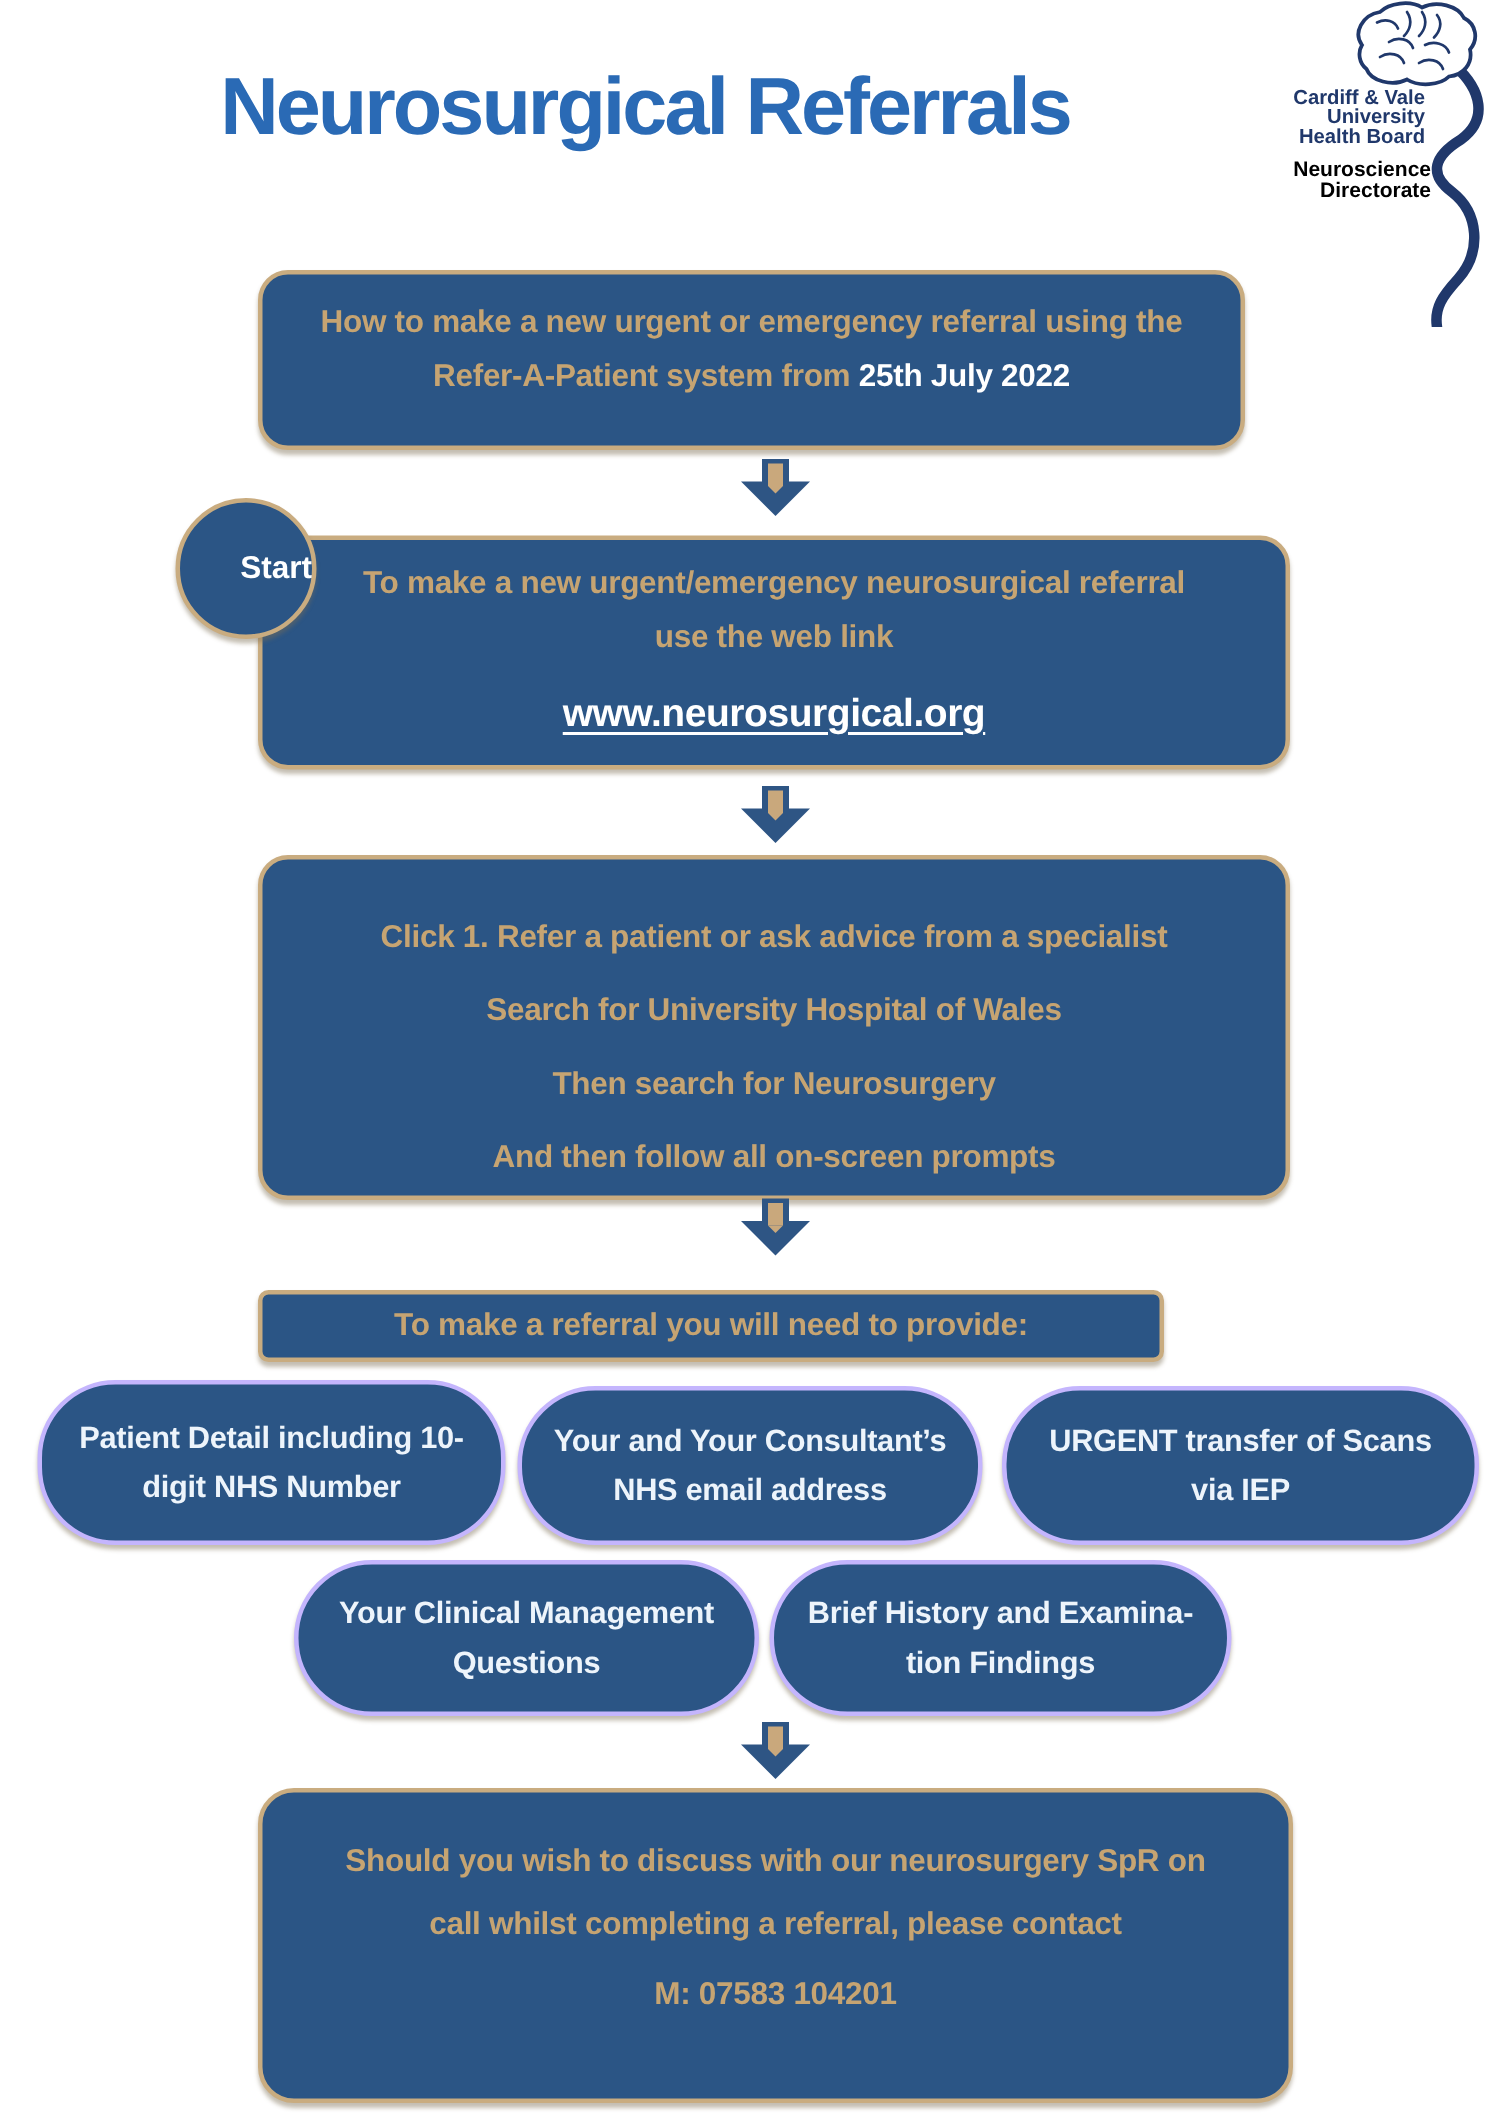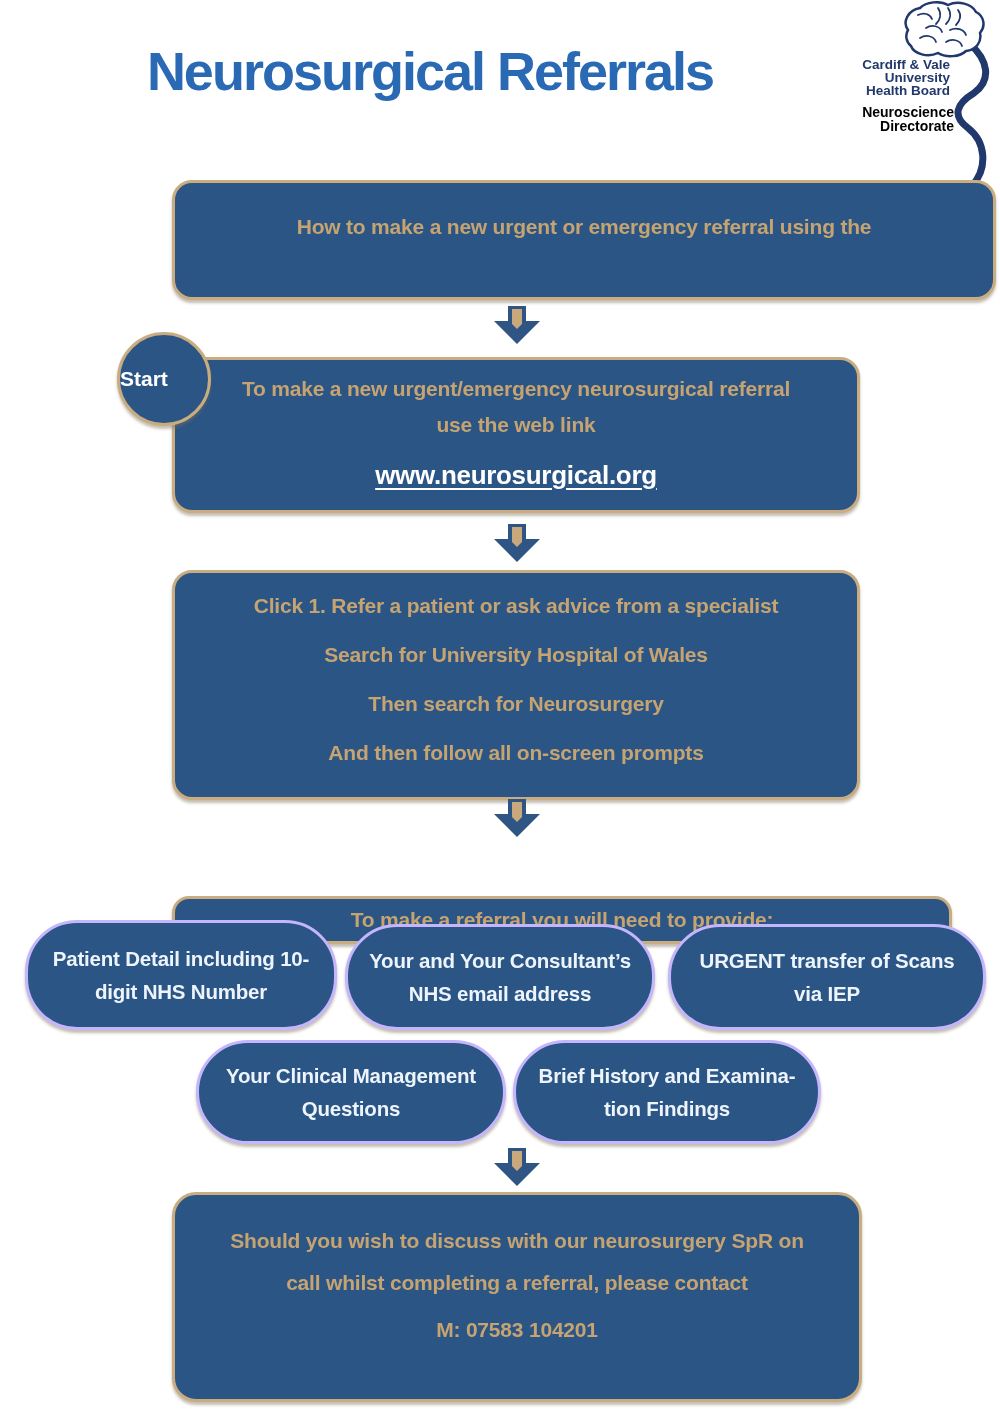--- a/index.html
+++ b/index.html
@@ -26,34 +26,34 @@
   
   .bluebox{
     position:absolute;box-sizing:border-box;background:#2b5585;
     border:3px solid #c9ac80;border-radius:20px;
     box-shadow:0 3px 3px rgba(125,110,85,.45);
     color:#c6a472;text-align:center;letter-spacing:-0.2px;
   }
   .prewrap{white-space:pre-line;}
   .white{color:#ffffff;}
   
-  .intro-box{left:172px;top:180px;width:824px;height:120px;font-size:21px;line-height:36px;padding-top:26px;}
+  .intro-box{left:172px;top:180px;width:658px;height:120px;font-size:21px;line-height:36px;padding-top:14px;}
   .start-badge{
     position:absolute;left:117px;top:332px;width:94px;height:94px;box-sizing:border-box;
     background:#2b5585;border:3px solid #c9ac80;border-radius:50%;z-index:2;
-    display:flex;align-items:center;justify-content:flex-start;
+    display:flex;align-items:center;justify-content:flex-end;
     color:#ffffff;font-size:21px;box-shadow:0 3px 3px rgba(125,110,85,.45);
   }
   .weblink-box{left:172px;top:357px;width:688px;height:156px;font-size:21px;line-height:36px;padding-top:11px;}
   .weblink{
     display:inline-block;margin-top:14px;color:#ffffff;font-size:26px;
     text-decoration:underline;text-underline-offset:4px;letter-spacing:-0.3px;
   }
-  .steps-box{left:172px;top:570px;width:688px;height:230px;font-size:21px;line-height:49px;padding-top:8px;}
-  .provide-bar{left:172px;top:896px;width:780px;height:48px;border-radius:17px;font-size:21px;line-height:41px;}
+  .steps-box{left:172px;top:570px;width:688px;height:230px;font-size:21px;line-height:49px;padding-top:27px;}
+  .provide-bar{left:172px;top:860px;width:604px;height:48px;border-radius:7px;font-size:21px;line-height:41px;}
   .pill{
     position:absolute;box-sizing:border-box;background:#2b5585;
     border:3px solid #c4b5fd;border-radius:52px;
     box-shadow:0 3px 3px rgba(125,110,85,.45);
     color:#edf4fb;font-size:20.5px;line-height:33px;letter-spacing:-0.2px;
     display:flex;align-items:center;justify-content:center;text-align:center;
   }
   .pill-1{left:25px;top:920px;width:312px;height:110px;}
   .pill-2{left:345px;top:924px;width:310px;height:106px;}
   .pill-3{left:668px;top:924px;width:318px;height:106px;}
@@ -96,20 +96,21 @@
     </svg>
     <div class="logo-org">Cardiff &amp; Vale
 University
 Health Board</div>
     <div class="logo-dir">Neuroscience
 Directorate</div>
   </div>
 
   <div class="bluebox intro-box">
     <div>How to make a new urgent or emergency referral using the</div>
+    <div><span>Refer-A-Patient system from </span><span class="white">25th July 2022</span></div>
   </div>
 
   <svg class="arrow arrow-1" viewBox="0 0 52 40">
     <polygon points="17,1 35,1 35,16 49,16 26,39 3,16 17,16" fill="#2e5584"></polygon>
     <rect x="21" y="4" width="10" height="15" fill="#c9a87c"></rect>
     <polygon points="21,19 31,19 26,24" fill="#c9a87c"></polygon>
   </svg>
 
   <div class="start-badge">
     <span>Start</span>

